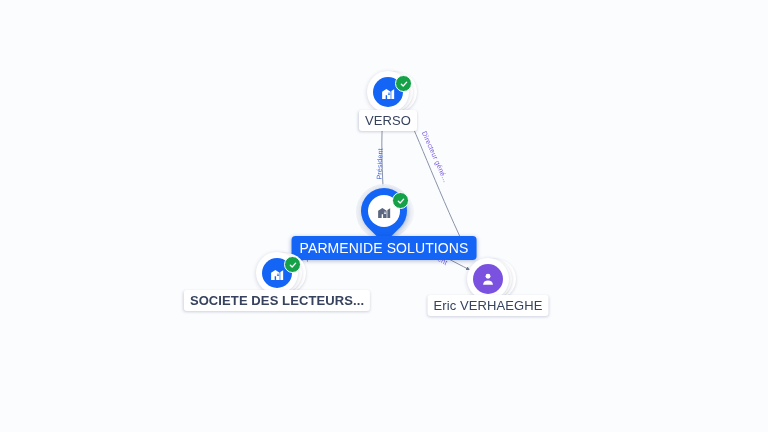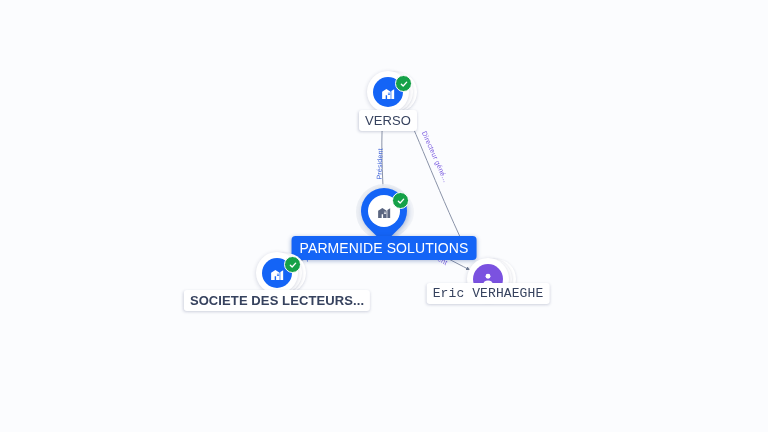--- a/index.html
+++ b/index.html
@@ -226,16 +226,16 @@
     <div class="stack" style="width:40px;height:40px;left:-16px;top:-20px;"></div>
     <div class="circ-wrap">
       <div class="circ-plate" style="left:-21px;"></div>
       <div class="circ-badge" style="background:#7b52e0;">
         <svg width="16" height="16" viewBox="0 0 24 24" fill="#ffffff">
           <circle cx="12" cy="8" r="3.7"></circle>
           <path d="M4.6 20.5c0-4.1 3.3-6.4 7.4-6.4s7.4 2.3 7.4 6.4z"></path>
         </svg>
       </div>
     </div>
-    <div class="label label-plain" style="left:0px; top:4px;font-family:Liberation Mono, monospace;">Eric VERHAEGHE</div>
+    <div class="label label-plain" style="left:0px; top:16px;">Eric VERHAEGHE</div>
   </div>
 
 </div>
 
 </body></html>

